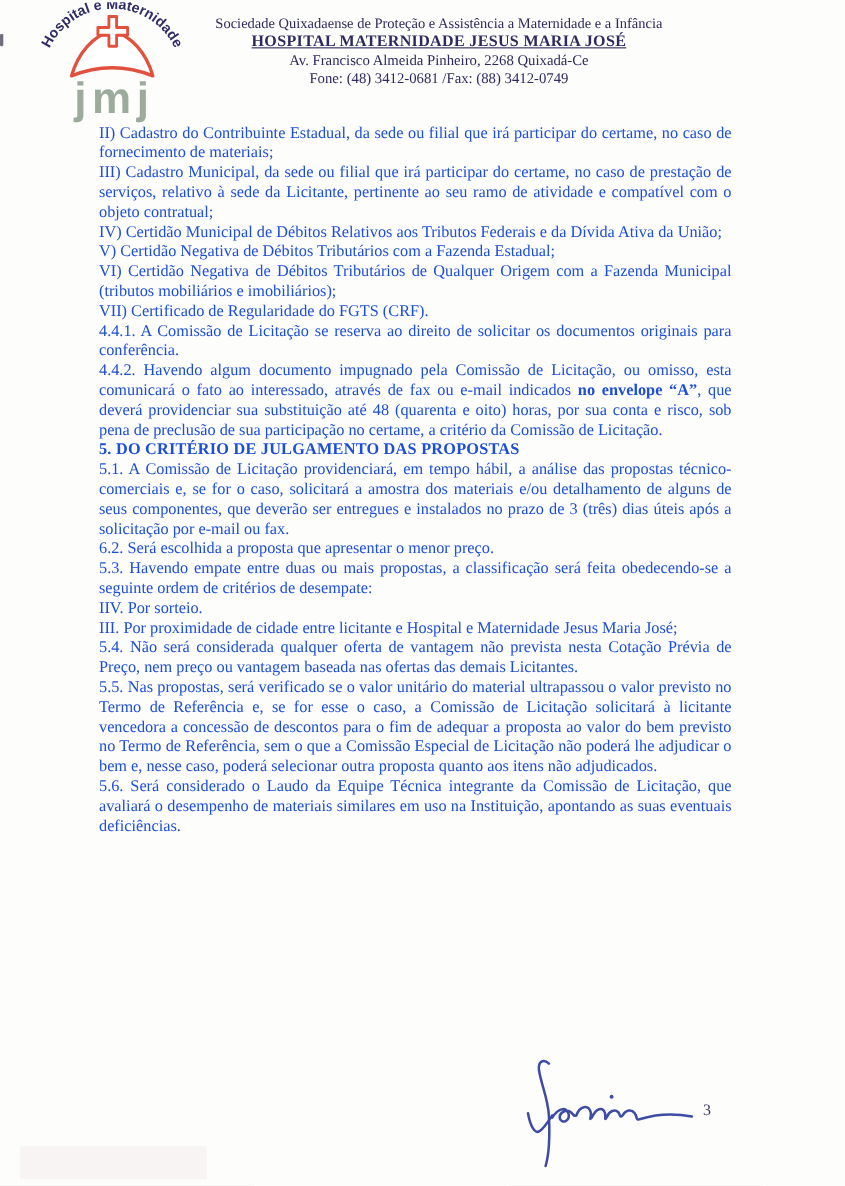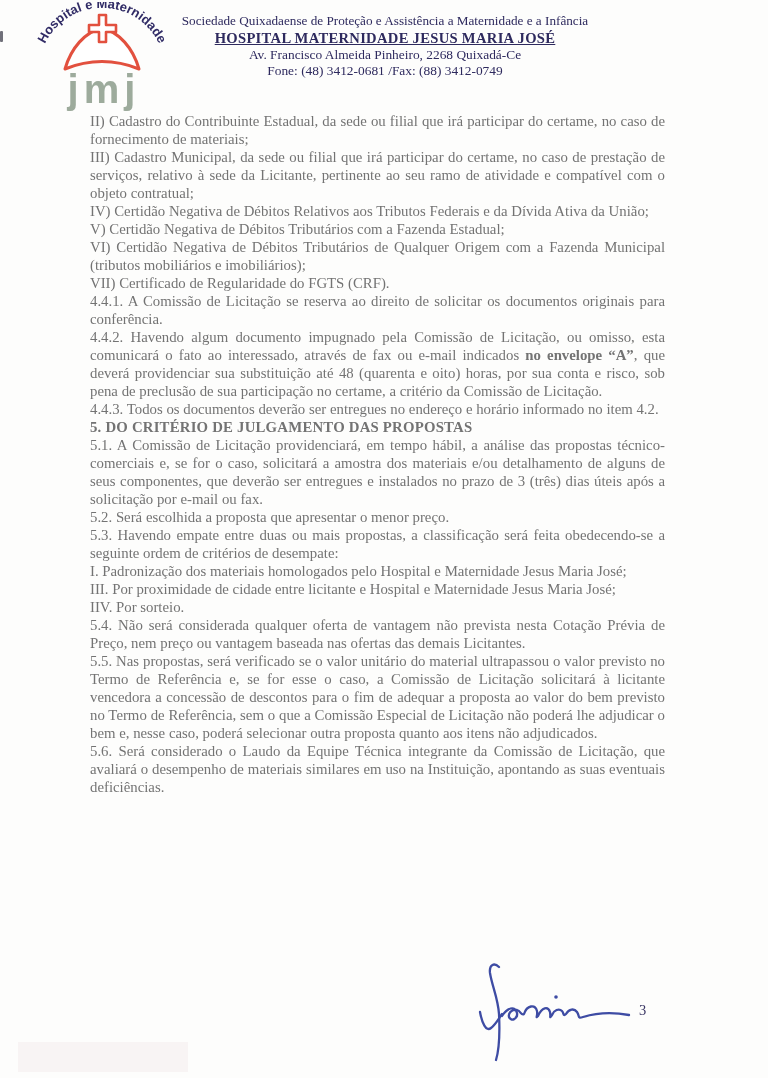--- a/index.html
+++ b/index.html
@@ -4,28 +4,28 @@
 <style>
   html,body { margin:0; padding:0; background:#e9e9e9; }
   .page {
     position:relative; width:768px; height:1078px; margin:0 auto;
     background:#fdfdfc; overflow:hidden;
     font-family:"Liberation Serif", serif; color:#332f58;
   }
   
   .letterhead { position:absolute; left:0; top:0; width:768px; height:112px; }
   .logo { position:absolute; left:28px; top:2px; width:152px; height:110px; }
-  .header-text { position:absolute; left:152px; top:13px; width:466px; text-align:center; color:#2e2a5e; }
+  .header-text { position:absolute; left:166px; top:13px; width:466px; text-align:center; color:#2e2a5e; }
   .header-text .society { font-size:13.2px; line-height:16.5px; white-space:nowrap; }
   .header-text .hospital { font-size:14.6px; font-weight:bold; text-decoration:underline; line-height:17px; letter-spacing:.3px; }
   .header-text .addr, .header-text .phone, .header-text .cnpj { font-size:13.4px; line-height:16.4px;text-align:center; }
   
   .doc-body {
     position:absolute; left:90px; top:112px; width:575px;
-    font-size:14.8px; line-height:18px; text-align:justify; color:#737373;
+    font-size:14.8px; line-height:18px; text-align:justify; color:#1d4ed8;
   }
   .doc-body p { margin:0; }
   .gap16 { margin-top:16px;font-family:Liberation Serif, serif; }
   .gap18 { margin-top:18px; }
   .heading { font-weight:bold; letter-spacing:.2px; }
   .env-bold { font-weight:bold; }
   
   .signature-block { position:absolute; left:453px; top:960px; width:192px; height:112px; }
   .page-number { position:absolute; left:639px; top:1002px; font-size:14.5px; color:#3a3664; }
   .scan-mark { position:absolute; left:0; top:31px; width:3px; height:11px; background:#70707a; border-radius:1px; }
@@ -63,36 +63,34 @@
       <div class="society">Sociedade Quixadaense de Proteção e Assistência a Maternidade e a Infância</div>
       <div class="hospital">HOSPITAL MATERNIDADE JESUS MARIA JOSÉ</div>
       <div class="addr">Av. Francisco Almeida Pinheiro, 2268  Quixadá-Ce</div>
       <div class="phone">Fone: (48) 3412-0681 /Fax: (88) 3412-0749</div>
     </div>
   </header>
 
   <main class="doc-body">
     <p>II) Cadastro do Contribuinte Estadual, da sede ou filial que irá participar do certame, no caso de fornecimento de materiais;</p>
     <p>III) Cadastro Municipal, da sede ou filial que irá participar do certame, no caso de prestação de serviços, relativo à sede da Licitante, pertinente ao seu ramo de atividade e compatível com o objeto contratual;</p>
-    <p>IV) Certidão Negativa de Débitos Relativos aos Tributos Federais e da Dívida Ativa da União;</p>
+    <p>IV) Certidão Municipal de Débitos Relativos aos Tributos Federais e da Dívida Ativa da União;</p>
     <p>V) Certidão Negativa de Débitos Tributários com a Fazenda Estadual;</p>
     <p>VI) Certidão Negativa de Débitos Tributários de Qualquer Origem com a Fazenda Municipal (tributos mobiliários e imobiliários);</p>
     <p>VII) Certificado de Regularidade do FGTS (CRF).</p>
 
     <p class="gap16">4.4.1. A Comissão de Licitação se reserva ao direito de solicitar os documentos originais para conferência.</p>
     <p><span>4.4.2. Havendo algum documento impugnado pela Comissão de Licitação, ou omisso, esta comunicará o fato ao interessado, através de fax ou e-mail indicados </span><span class="env-bold">no envelope “A”</span><span>, que deverá providenciar sua substituição até 48 (quarenta e oito) horas, por sua conta e risco, sob pena de preclusão de sua participação no certame, a critério da Comissão de Licitação.</span></p>
-    <p>4.4.3. Todos os documentos deverão ser entregues no endereço e horário informado no item 4.2.</p>
 
     <p class="heading gap18">5. DO CRITÉRIO DE JULGAMENTO DAS PROPOSTAS</p>
     <p>5.1. A Comissão de Licitação providenciará, em tempo hábil, a análise das propostas técnico-comerciais e, se for o caso, solicitará a amostra dos materiais e/ou detalhamento de alguns de seus componentes, que deverão ser entregues e instalados no prazo de 3 (três) dias úteis após a solicitação por e-mail ou fax.</p>
-    <p>5.2. Será escolhida a proposta que apresentar o menor preço.</p>
+    <p>6.2. Será escolhida a proposta que apresentar o menor preço.</p>
     <p>5.3. Havendo empate entre duas ou mais propostas, a classificação será feita obedecendo-se a seguinte ordem de critérios de desempate:</p>
-    <p>I. Padronização dos materiais homologados pelo Hospital e Maternidade Jesus Maria José;</p>
+    <p>IIV. Por sorteio.</p>
     <p>III. Por proximidade de cidade entre licitante e Hospital e Maternidade Jesus Maria José;</p>
-    <p>IIV. Por sorteio.</p>
     <p>5.4. Não será considerada qualquer oferta de vantagem não prevista nesta Cotação Prévia de Preço, nem preço ou vantagem baseada nas ofertas das demais Licitantes.</p>
     <p>5.5. Nas propostas, será verificado se o valor unitário do material ultrapassou o valor previsto no Termo de Referência e, se for esse o caso, a Comissão de Licitação solicitará à licitante vencedora a concessão de descontos para o fim de adequar a proposta ao valor do bem previsto no Termo de Referência, sem o que a Comissão Especial de Licitação não poderá lhe adjudicar o bem e, nesse caso, poderá selecionar outra proposta quanto aos itens não adjudicados.</p>
     <p>5.6. Será considerado o Laudo da Equipe Técnica integrante da Comissão de Licitação, que avaliará o desempenho de materiais similares em uso na Instituição, apontando as suas eventuais deficiências.</p>
   </main>
 
   <div class="signature-block">
     <svg width="192" height="112" viewBox="0 0 192 112">
       <g fill="none" stroke="#3e4ca4" stroke-width="2.3" stroke-linecap="round" stroke-linejoin="round">
 
         <path d="M 46 7 C 41 2 36 5 37 13 C 39 26 45 38 46 54 C 47 74 46 90 43 100"></path>

